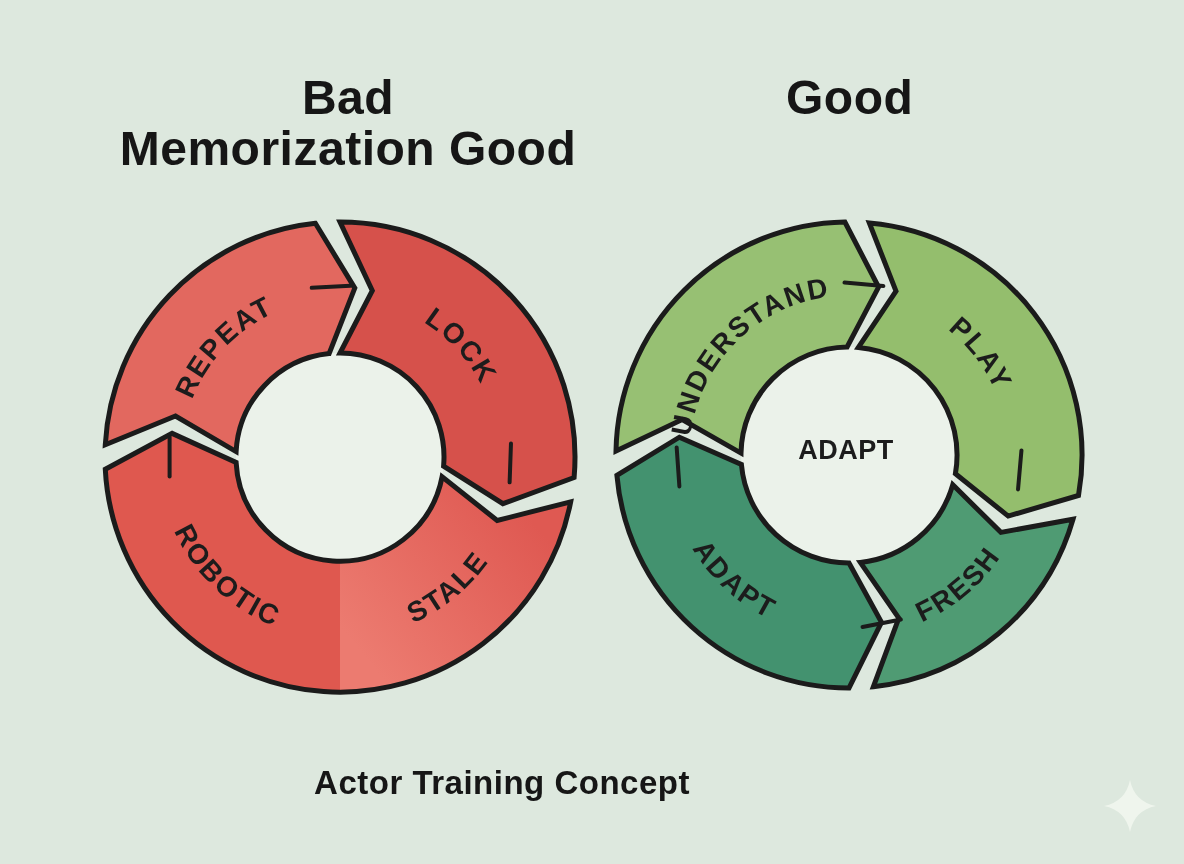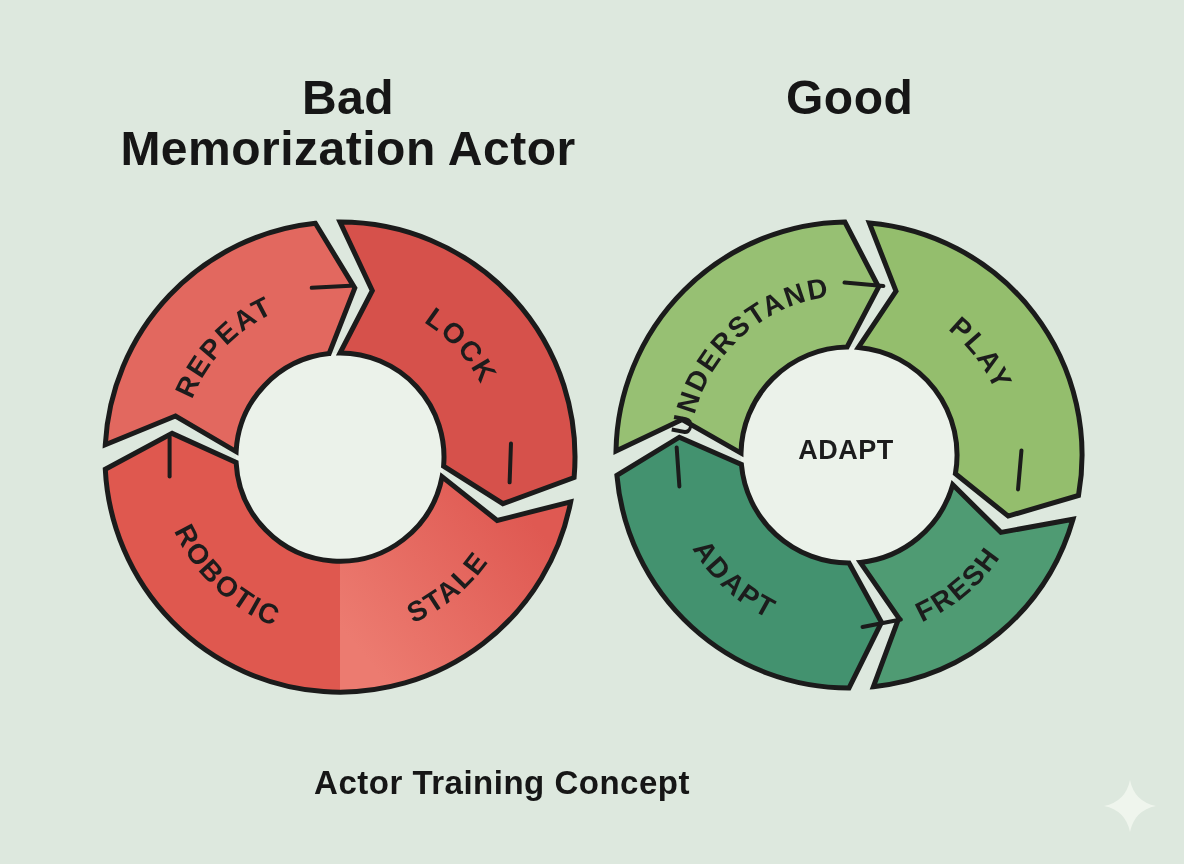--- a/index.html
+++ b/index.html
@@ -27,21 +27,21 @@
     letter-spacing:0.5px;
   }
 </style>
 </head>
 <body>
 
 <div class="canvas" style="background: rgb(221, 232, 222);">
 
   <div class="title title-left">
     <div>Bad</div>
-    <div>Memorization Actor</div>
+    <div>Memorization Good</div>
   </div>
 
   <div class="title title-right">
     <div>Good</div>
   </div>
 
   <svg class="diagram-layer" width="1184" height="864" viewBox="0 0 1184 864">
     <defs>
         <linearGradient id="grad0_2" gradientUnits="userSpaceOnUse" x1="506.385807594379" y1="489.34212471632435" x2="340" y2="626.5">
           <stop offset="0%" stop-color="#df5952"></stop>

